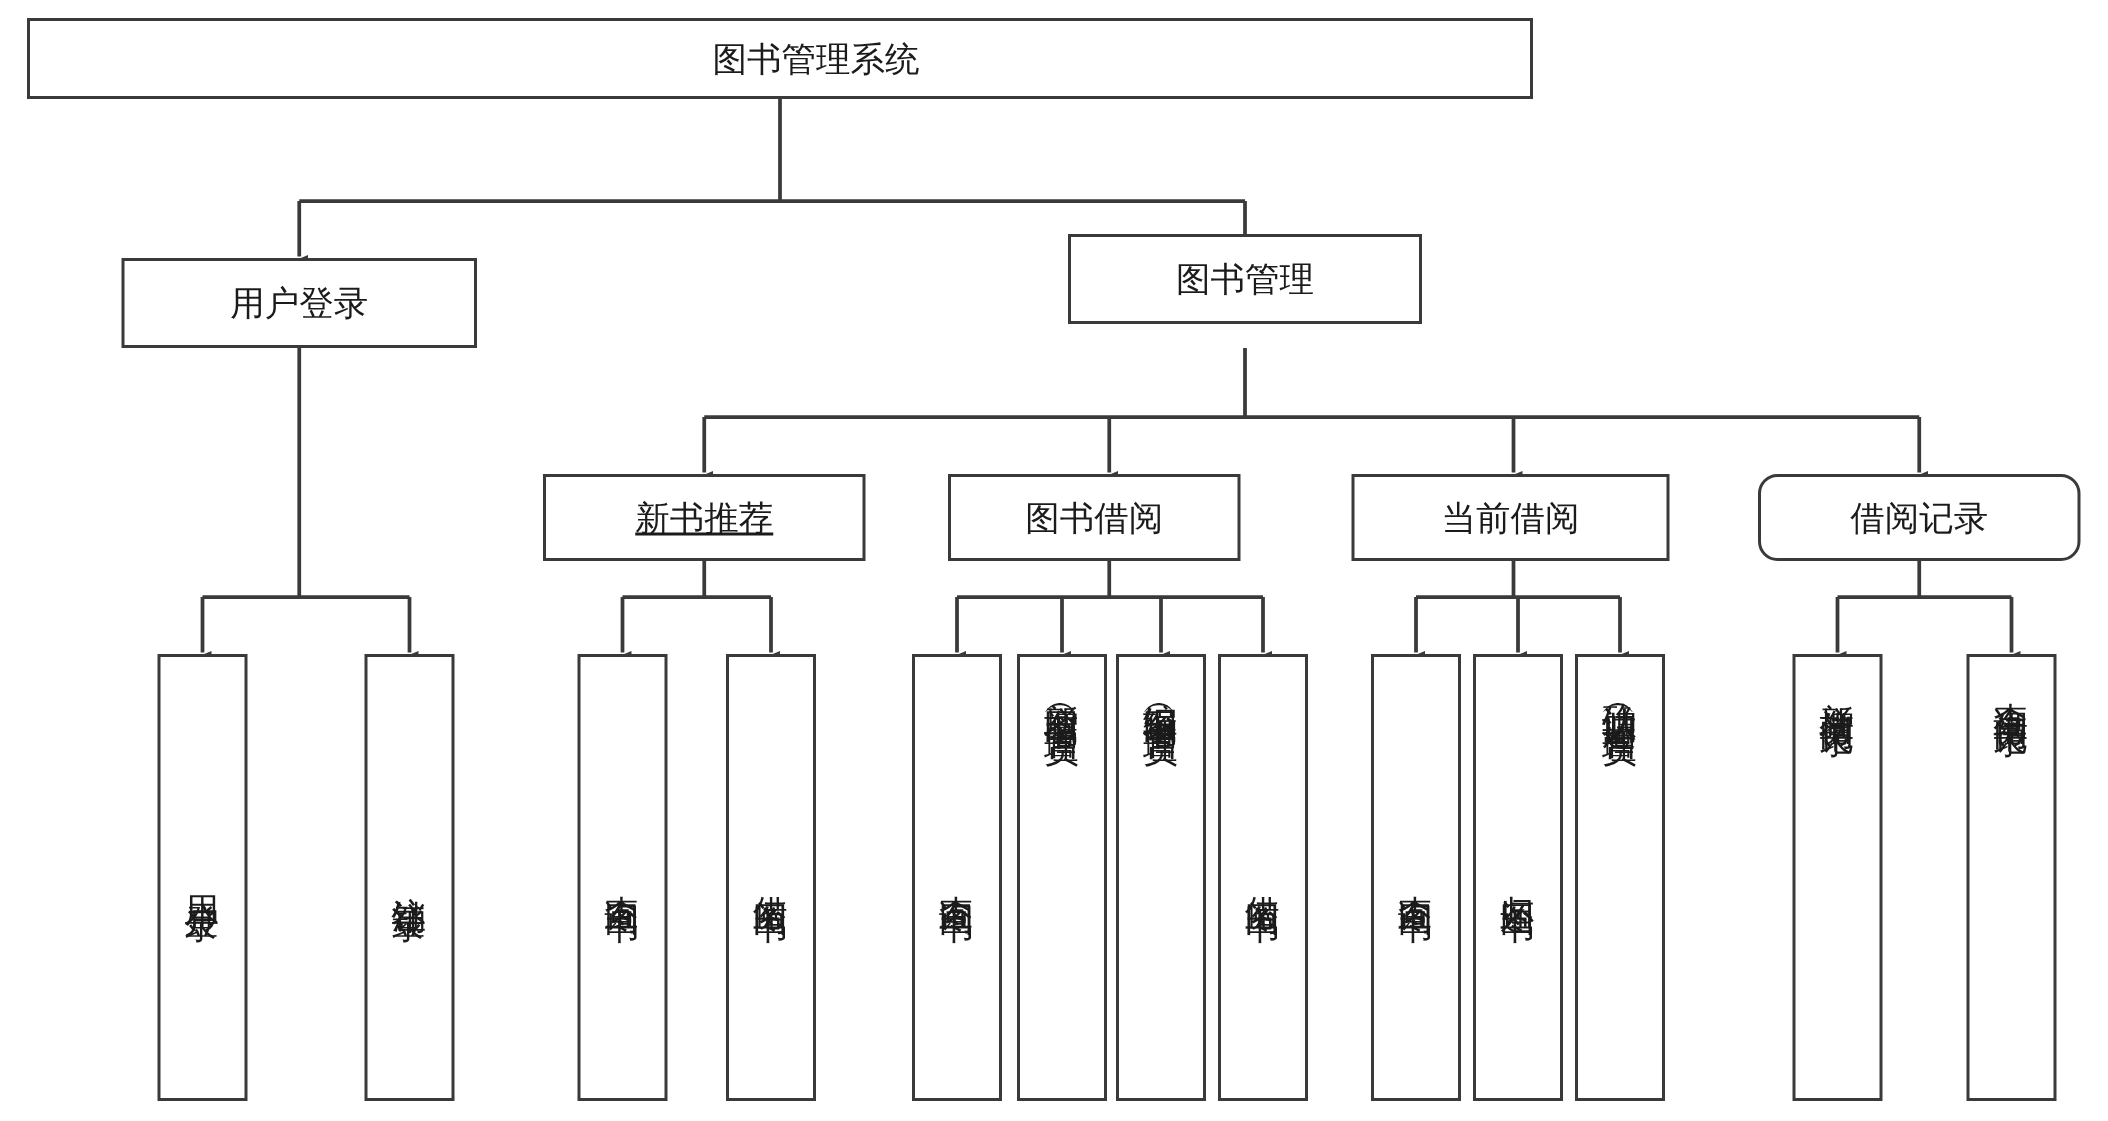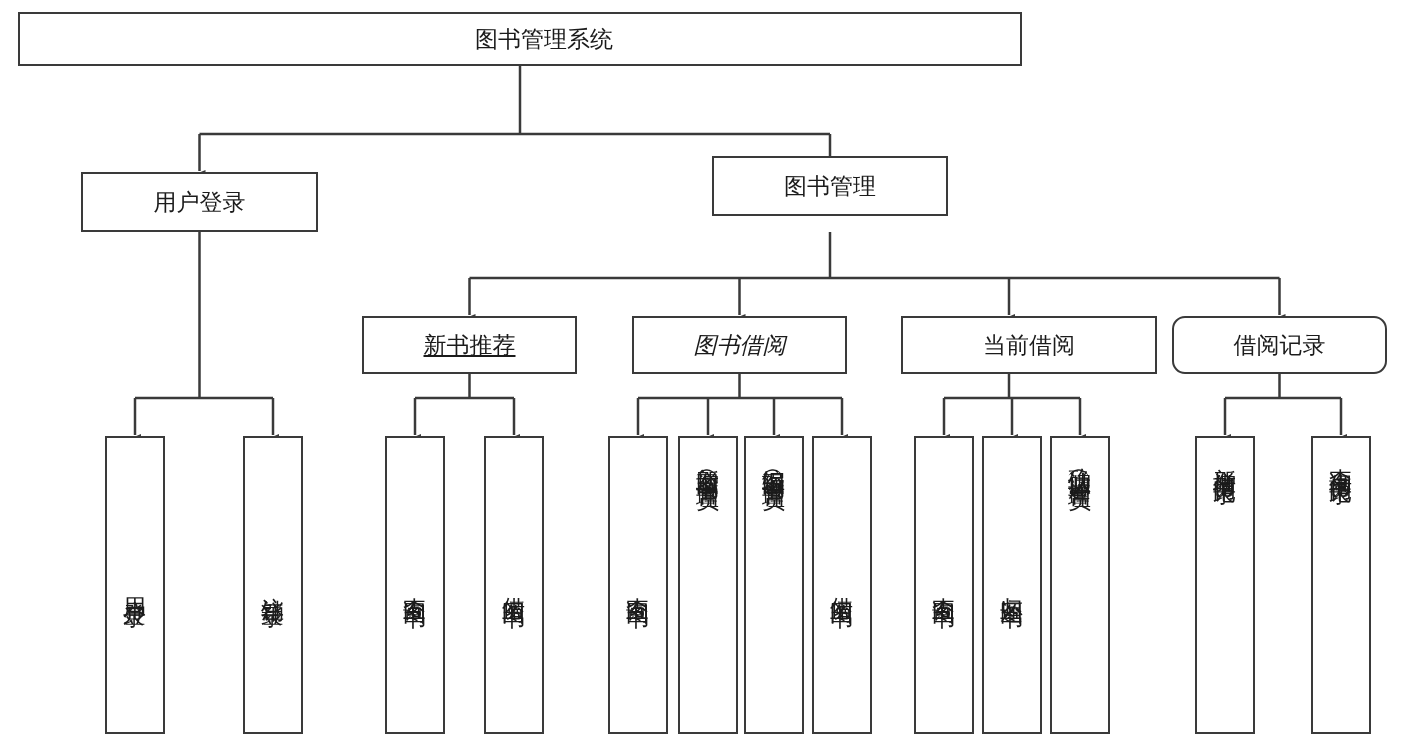--- a/index.html
+++ b/index.html
@@ -124,24 +124,24 @@
       </div>
       <div class="node horiz" style="left: 81px; top: 172px; width: 237px; height: 60px; border-color: rgb(58, 58, 58); background: rgb(255, 255, 255); color: rgb(27, 27, 27);">
         <span class="label">用户登录</span>
       </div>
       <div class="node horiz" style="left: 712px; top: 156px; width: 236px; height: 60px; border-color: rgb(58, 58, 58); background: rgb(255, 255, 255); color: rgb(27, 27, 27);">
         <span class="label">图书管理</span>
       </div>
       <div class="node horiz" style="left: 362px; top: 316px; width: 215px; height: 58px; border-color: rgb(58, 58, 58); background: rgb(255, 255, 255); color: rgb(27, 27, 27); text-decoration: underline;">
         <span class="label">新书推荐</span>
       </div>
-      <div class="node horiz" style="left: 632px; top: 316px; width: 215px; height: 58px; border-color: rgb(58, 58, 58); background: rgb(255, 255, 255); color: rgb(27, 27, 27); font-style: italic;">
+      <div class="node horiz" style="left: 632px; top: 316px; width: 195px; height: 58px; border-color: rgb(58, 58, 58); background: rgb(255, 255, 255); color: rgb(27, 27, 27);">
         <span class="label">图书借阅</span>
       </div>
-      <div class="node horiz" style="left: 901px; top: 316px; width: 256px; height: 58px; border-color: rgb(58, 58, 58); background: rgb(255, 255, 255); color: rgb(27, 27, 27);">
+      <div class="node horiz" style="left: 901px; top: 316px; width: 212px; height: 58px; border-color: rgb(58, 58, 58); background: rgb(255, 255, 255); color: rgb(27, 27, 27);">
         <span class="label">当前借阅</span>
       </div>
       <div class="node horiz" style="left: 1172px; top: 316px; width: 215px; height: 58px; border-color: rgb(58, 58, 58); background: rgb(255, 255, 255); color: rgb(27, 27, 27); border-radius: 13px;">
         <span class="label">借阅记录</span>
       </div>
       <div class="node vert midalign" style="left: 105px; top: 436px; width: 60px; height: 298px; border-color: rgb(58, 58, 58); background: rgb(255, 255, 255); color: rgb(27, 27, 27);">
         <span class="label">用户登录</span>
       </div>
       <div class="node vert midalign" style="left: 243px; top: 436px; width: 60px; height: 298px; border-color: rgb(58, 58, 58); background: rgb(255, 255, 255); color: rgb(27, 27, 27);">
         <span class="label">注销登录</span>

